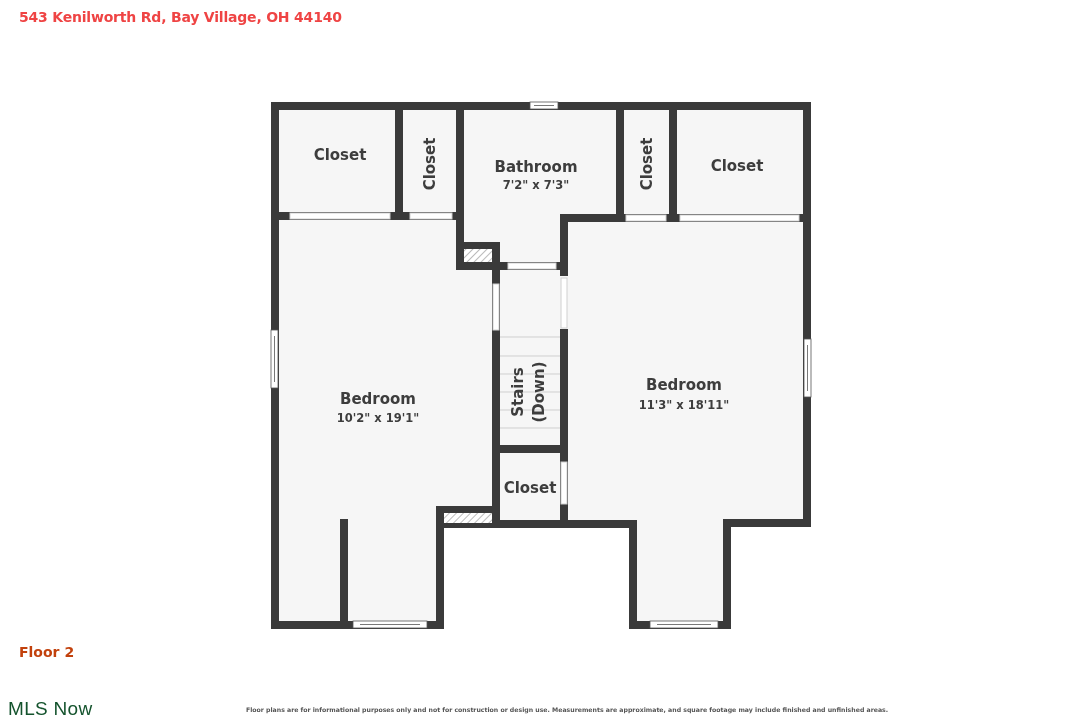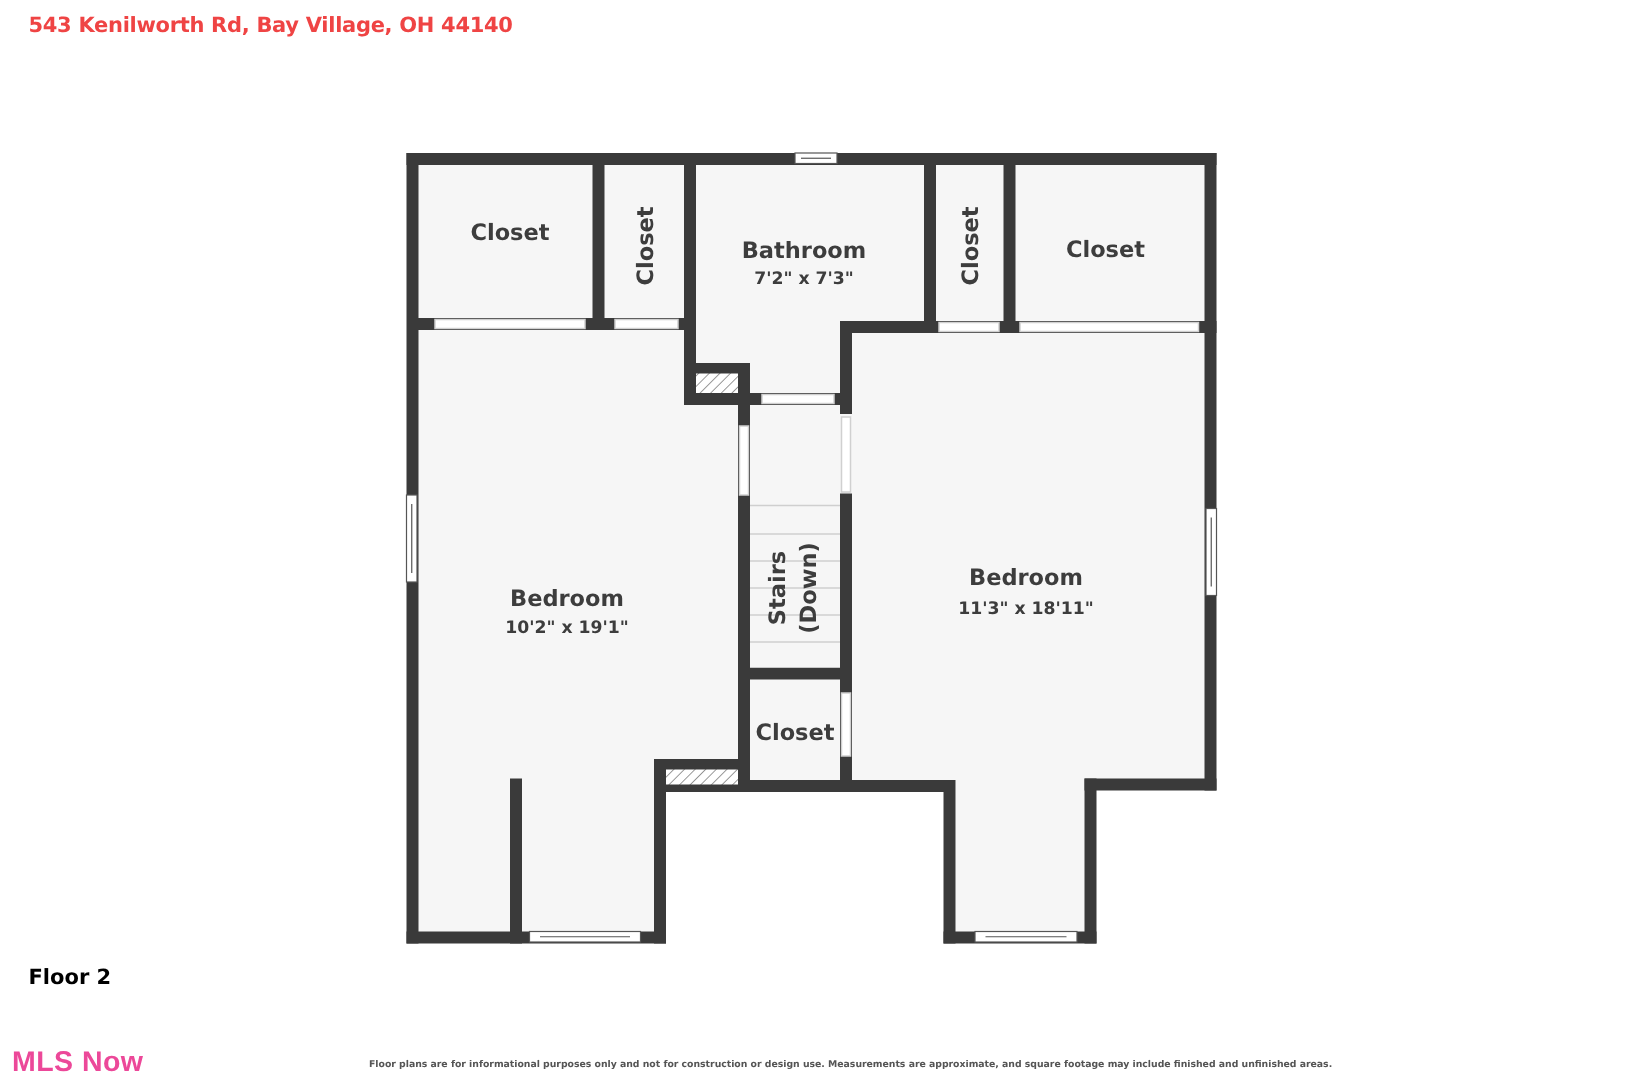--- a/index.html
+++ b/index.html
@@ -1,19 +1,19 @@
 <!DOCTYPE html>
 <html><head>
 <meta charset="utf-8">
 <style>
   html, body { margin: 0; padding: 0; background: #ffffff; }
   body { width: 1086px; height: 724px; position: relative; overflow: hidden; font-family: "DejaVu Sans", sans-serif; color: #3b3b3b; }
   .address { position: absolute; left: 19px; top: 9px; font-size: 14px; font-weight: bold; color: #ef4444; letter-spacing: -0.2px; }
-  .floor-label { position: absolute; left: 19px; top: 644px; font-size: 14px; font-weight: bold; color: #000000; }
-  .brand { position: absolute; left: 8px; top: 698px; font-size: 19px; color: #ec4899; font-family: "Liberation Sans", sans-serif; letter-spacing: 0.3px; font-weight: bold; }
+  .floor-label { position: absolute; left: 19px; top: 644px; font-size: 14px; font-weight: bold; color: #c2410c; }
+  .brand { position: absolute; left: 8px; top: 698px; font-size: 19px; color: #14532d; font-family: "Liberation Sans", sans-serif; letter-spacing: 0.3px; }
   .disclaimer { position: absolute; left: 246px; top: 706px; font-size: 6.2px; font-weight: bold; color: #555; white-space: nowrap; }
   svg.plan { position: absolute; left: 0; top: 0; }
   .room-name { font-family: "DejaVu Sans", sans-serif; font-weight: bold; font-size: 15px; fill: #3d3d3d; }
   .room-dim { font-family: "DejaVu Sans", sans-serif; font-weight: bold; font-size: 11.5px; fill: #3d3d3d; }
   .wall { fill: #3a3a3a; }
   .floor { fill: #f6f6f6; }
   .opening { fill: #ffffff; stroke: #d0d0d0; stroke-width: 1; }
   .window { fill: #ffffff; stroke: #555; stroke-width: 0.8; }
   .tread { stroke: #cfcfcf; stroke-width: 1; }
 </style>

